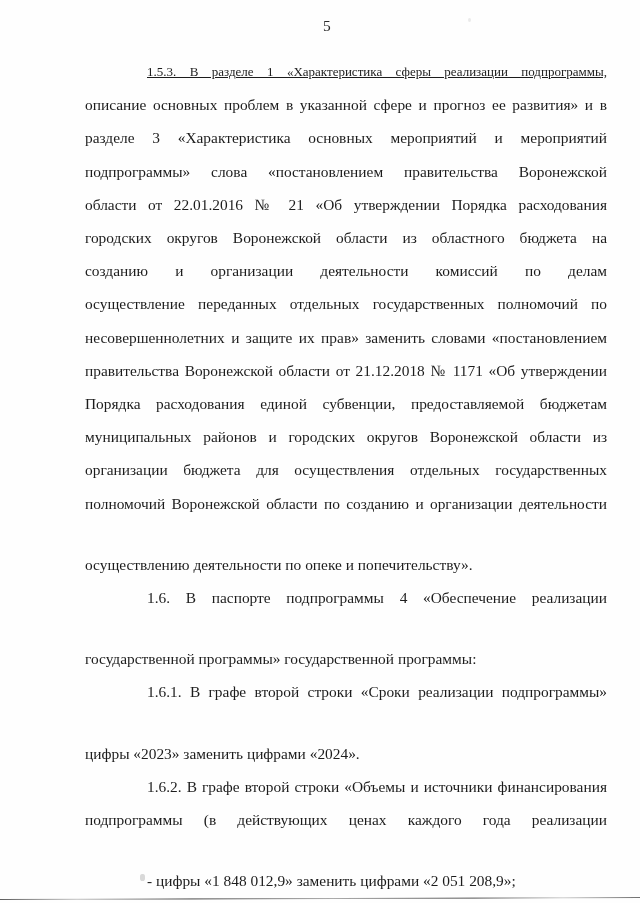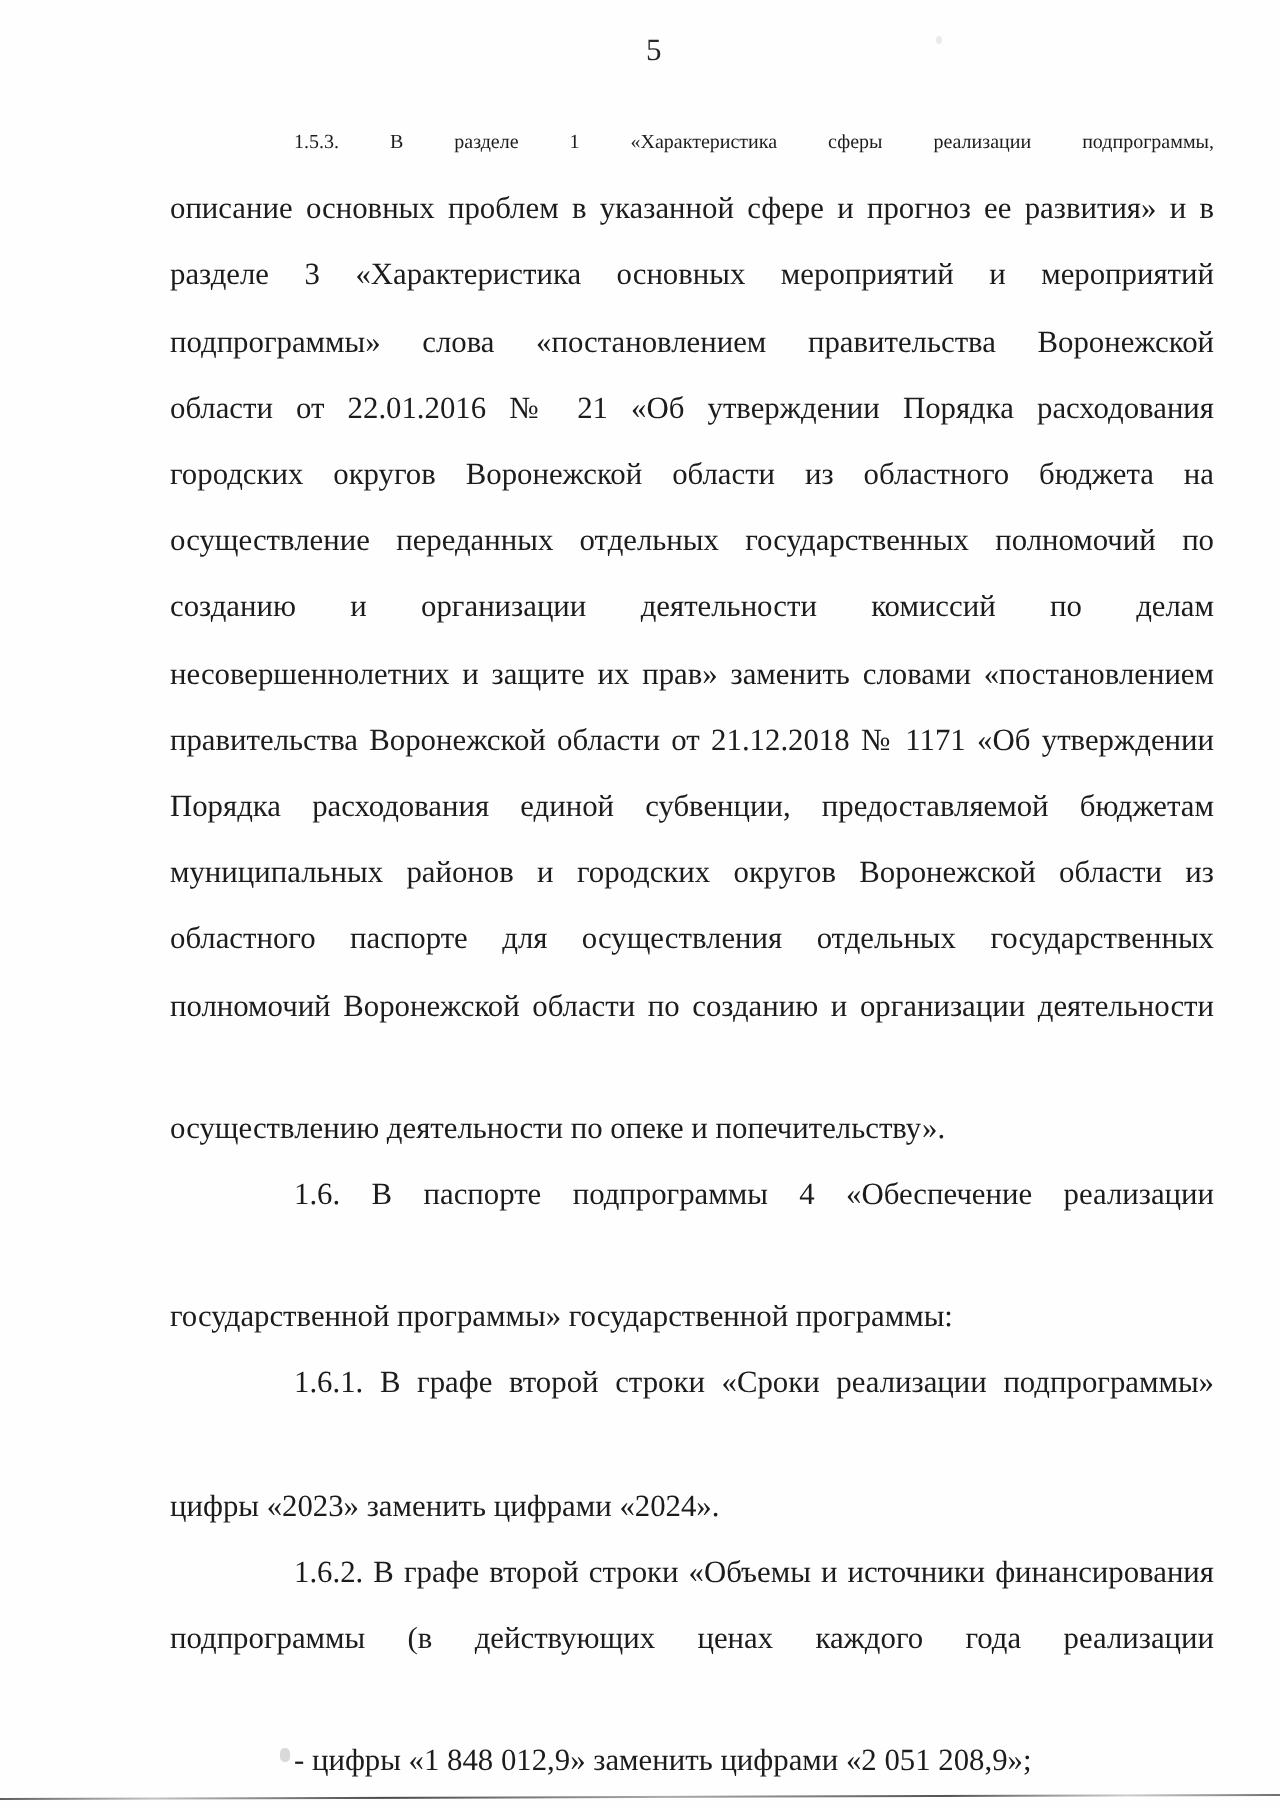--- a/index.html
+++ b/index.html
@@ -115,33 +115,33 @@
 </head>
 <body>
 
 <div id="page-sheet">
 
   <div id="page-number">5</div>
 
   <div id="body-text">
 
     <div class="para">
-      <span class="ln first" style="font-size: 10px;">1.5.3. В разделе 1 «Характеристика сферы реализации подпрограммы,</span>
+      <span class="ln first" style="font-size: 13px; text-decoration: underline;">1.5.3. В разделе 1 «Характеристика сферы реализации подпрограммы,</span>
       <span class="ln">описание основных проблем в указанной сфере и прогноз ее развития» и в</span>
       <span class="ln">разделе 3 «Характеристика основных мероприятий и мероприятий</span>
       <span class="ln">подпрограммы» слова «постановлением правительства Воронежской</span>
       <span class="ln">области от 22.01.2016 № 21 «Об утверждении Порядка расходования</span>
       <span class="ln">городских округов Воронежской области из областного бюджета на</span>
+      <span class="ln">созданию и организации деятельности комиссий по делам</span>
       <span class="ln">осуществление переданных отдельных государственных полномочий по</span>
-      <span class="ln">созданию и организации деятельности комиссий по делам</span>
       <span class="ln tight">несовершеннолетних и защите их прав» заменить словами «постановлением</span>
       <span class="ln tight">правительства Воронежской области от 21.12.2018 № 1171 «Об утверждении</span>
       <span class="ln">Порядка расходования единой субвенции, предоставляемой бюджетам</span>
       <span class="ln">муниципальных районов и городских округов Воронежской области из</span>
-      <span class="ln">областного паспорте для осуществления отдельных государственных</span>
+      <span class="ln">организации бюджета для осуществления отдельных государственных</span>
       <span class="ln tight">полномочий Воронежской области по созданию и организации деятельности</span>
       <span class="ln last">осуществлению деятельности по опеке и попечительству».</span>
     </div>
 
     <div class="para">
       <span class="ln first">1.6. В паспорте подпрограммы 4 «Обеспечение реализации</span>
       <span class="ln last">государственной программы» государственной программы:</span>
     </div>
 
     <div class="para">

